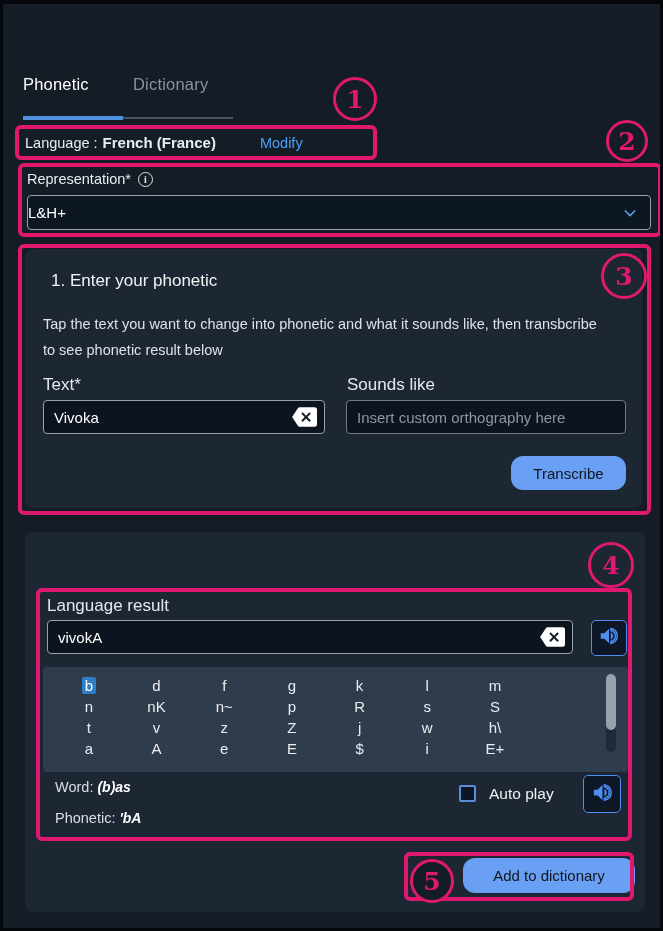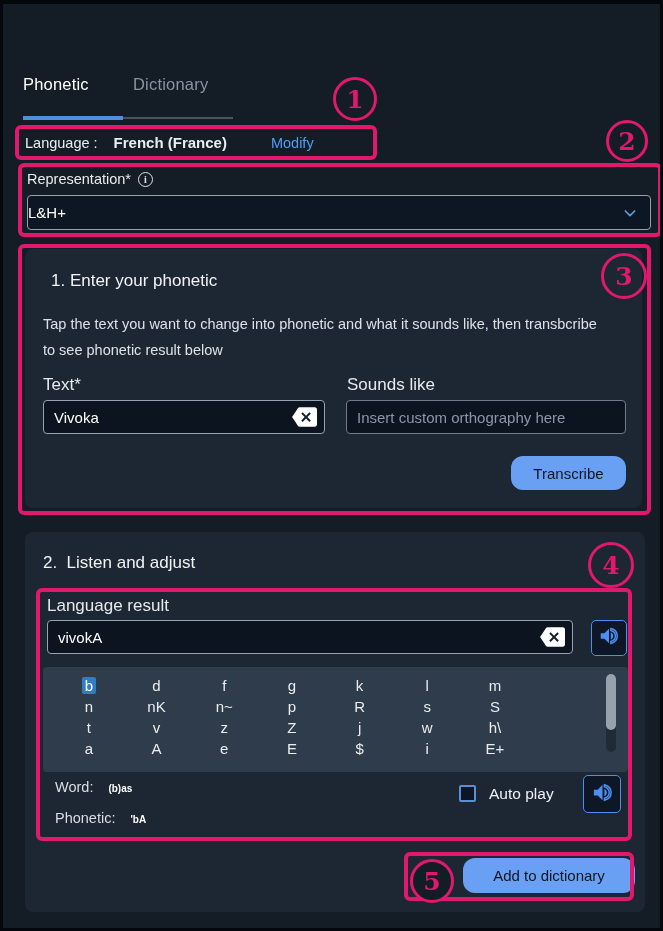--- a/index.html
+++ b/index.html
@@ -17,21 +17,21 @@
   .menu-icon { position: absolute; left: 120px; top: 12px; width: 17px; height: 13px; display: flex; flex-direction: column; justify-content: space-between; cursor: pointer; }
   .menu-icon span { display: block; height: 2.4px; background: #e8ecef; border-radius: 1px; }
   
   .tab { position: absolute; top: 71px; font-size: 16.5px; letter-spacing: .2px; cursor: pointer; }
   .tab.active { left: 20px; color: #ffffff; }
   .tab.inactive { left: 130px; color: #8a939f; }
   .tabs-track { position: absolute; left: 20px; top: 113px; width: 210px; height: 2px; background: #4a545f; }
   .tabs-active-bar { position: absolute; left: 20px; top: 112px; width: 100px; height: 3.5px; background: #4e90dd; }
   
   .language-row { position: absolute; left: 22px; top: 121px; height: 35px; display: flex; align-items: center; font-size: 14.5px; color: #e9edf1; }
-  .language-row b { margin-left: 16px; font-size: 15px; }
+  .language-row b { margin-left: 5px; font-size: 15px; }
   .modify-link { margin-left: 44px; color: #4f9ff8; cursor: pointer; font-size: 14.5px; }
   
   .rep-label-row { position: absolute; left: 24px; top: 167px; display: flex; align-items: center; gap: 7px; color: #e9edf1; font-size: 14.5px; }
   .info-icon { width: 15px; height: 15px; border: 1.5px solid #dfe3e8; border-radius: 50%; display: inline-flex; align-items: center; justify-content: center; color: #dfe3e8; font-size: 10px; font-weight: bold; font-family: "Liberation Serif", serif; cursor: pointer; }
   .rep-select { position: absolute; left: 24px; top: 191px; width: 624px; height: 35px; background: #0d1623; border: 1px solid #97a1ac; border-radius: 4px; display: flex; align-items: center; cursor: pointer; }
   .rep-select .val { color: #ffffff; font-size: 15px; }
   .rep-select .chev { position: absolute; right: 12px; top: 9px; }
   
   .card { position: absolute; background: #1d2733; border-radius: 8px; }
   .card1 { left: 22px; top: 245px; width: 617px; height: 259px; }
@@ -47,21 +47,21 @@
   .speaker-btn { position: absolute; width: 36px; height: 36px; background: #0d1726; border: 1.5px solid #4d8ef0; border-radius: 5px; display: flex; align-items: center; justify-content: center; cursor: pointer; }
   .ph-panel { position: absolute; left: 18px; top: 135px; width: 585px; height: 105px; background: #2f3c4b; border-radius: 4px; }
   .ph-grid { position: absolute; left: 12px; top: 9px; }
   .ph-row { display: flex; height: 21px; }
   .ph-cell { width: 67.7px; text-align: center; color: #e9edf0; font-size: 15px; line-height: 20px; cursor: pointer; }
   .ph-glyph { padding: 0 3px; border-radius: 2px; }
   .ph-cell.selected .ph-glyph { background: #2e7ec7; color: #fff; }
   .scroll-track { position: absolute; right: 12px; top: 7px; width: 10px; height: 78px; background: #202b38; border-radius: 5px; }
   .scroll-thumb { position: absolute; left: 0; top: 0; width: 10px; height: 56px; background: #97a2ad; border-radius: 5px; cursor: pointer; }
   .kv { position: absolute; color: #d9dee3; font-size: 14.5px; }
-  .kv b { color: #ffffff; font-size: 10px; margin-left: 15px; }
+  .kv b { color: #ffffff; font-size: 14px; margin-left: 4px; font-style: italic; }
   .checkbox { position: absolute; width: 17px; height: 17px; border: 2px solid #5a8fd8; border-radius: 2px; background: #0d1624; cursor: pointer; }
   
   .ann-box { position: absolute; border: 4px solid #e0186e; border-radius: 6px; z-index: 20; pointer-events: none; }
   .ann-circle { position: absolute; border: 3.5px solid #e0186e; border-radius: 50%; z-index: 21; display: flex; align-items: center; justify-content: center; color: #e0186e; font-family: "DejaVu Serif", serif; font-weight: bold; font-size: 25px; pointer-events: none; }
 </style>
 </head>
 <body>
 
 <div class="screen">
 
@@ -100,21 +100,20 @@
       <svg width="26" height="22" viewBox="0 0 24 20">
           <path d="M22 1H8c-.7 0-1.3.35-1.66.9L1 10l5.34 8.1c.37.55.96.9 1.66.9h14c1.1 0 2-.9 2-2V3c0-1.1-.9-2-2-2z" fill="#ffffff"></path>
           <path d="M18.3 13.2 17 14.5 13.9 11.4 10.8 14.5 9.5 13.2 12.6 10.1 9.5 7 10.8 5.7 13.9 8.8 17 5.7 18.3 7 15.2 10.1z" fill="#17202c"></path>
         </svg>
     </span>
     <input class="t-input" style="left: 321px; top: 151px; width: 280px; border-color: rgb(113, 124, 136); padding-right: 10px;" placeholder="Insert custom orthography here">
     <button class="btn-primary" style="left:486px; top:207px; width:115px; height:34px;">Transcribe</button>
   </div>
 
   <div class="card card2">
-    <div class="s-title" style="left:18px; top:21px;">2.  Listen and adjust</div>
     <div class="f-label" style="left:22px; top:64px;">Language result</div>
     <input class="t-input" style="left: 22px; top: 88px; width: 526px;" value="vivokA">
     <span class="clear-btn" style="left:514px; top:94px;">
       <svg width="26" height="22" viewBox="0 0 24 20">
           <path d="M22 1H8c-.7 0-1.3.35-1.66.9L1 10l5.34 8.1c.37.55.96.9 1.66.9h14c1.1 0 2-.9 2-2V3c0-1.1-.9-2-2-2z" fill="#ffffff"></path>
           <path d="M18.3 13.2 17 14.5 13.9 11.4 10.8 14.5 9.5 13.2 12.6 10.1 9.5 7 10.8 5.7 13.9 8.8 17 5.7 18.3 7 15.2 10.1z" fill="#17202c"></path>
         </svg>
     </span>
     <div class="speaker-btn" style="left:566px; top:88px;">
       <span>

